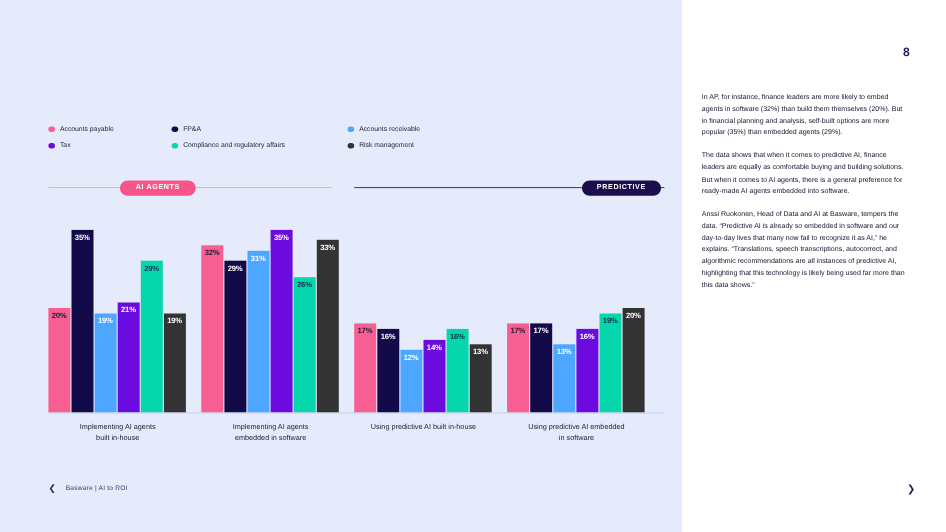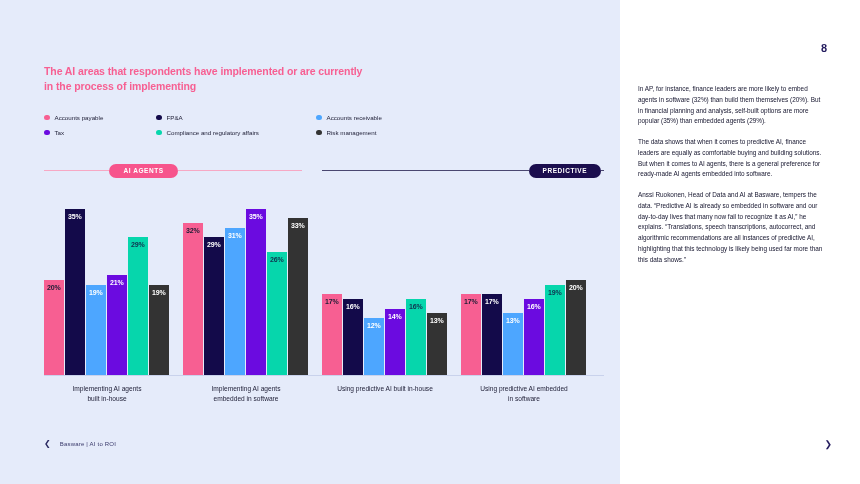--- a/index.html
+++ b/index.html
@@ -77,21 +77,20 @@
     font-size:9px; color:#231b5e; line-height:1;
   }
 </style>
 </head>
 <body>
 
 <div id="page">
 
   <div class="left-panel">
 
-    <div class="chart-title">The AI areas that respondents have implemented or are currently in the process of implementing</div>
 
     <div class="legend">
         <div class="legend-item" style="left: 0px; top: 0px;">
           <span class="legend-dot" style="background: rgb(247, 95, 146);"></span>
           <span>Accounts payable</span>
         </div>
         <div class="legend-item" style="left: 112px; top: 0px;">
           <span class="legend-dot" style="background: rgb(19, 10, 74);"></span>
           <span>FP&amp;A</span>
         </div>

